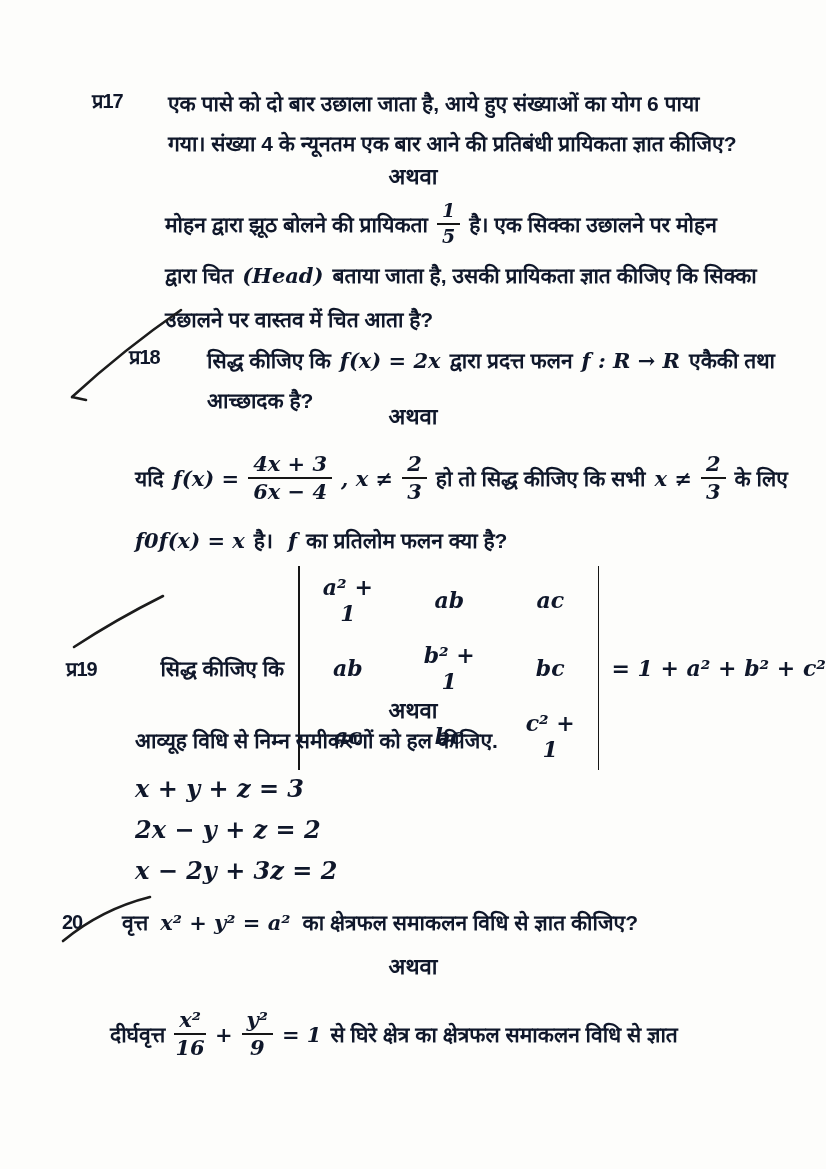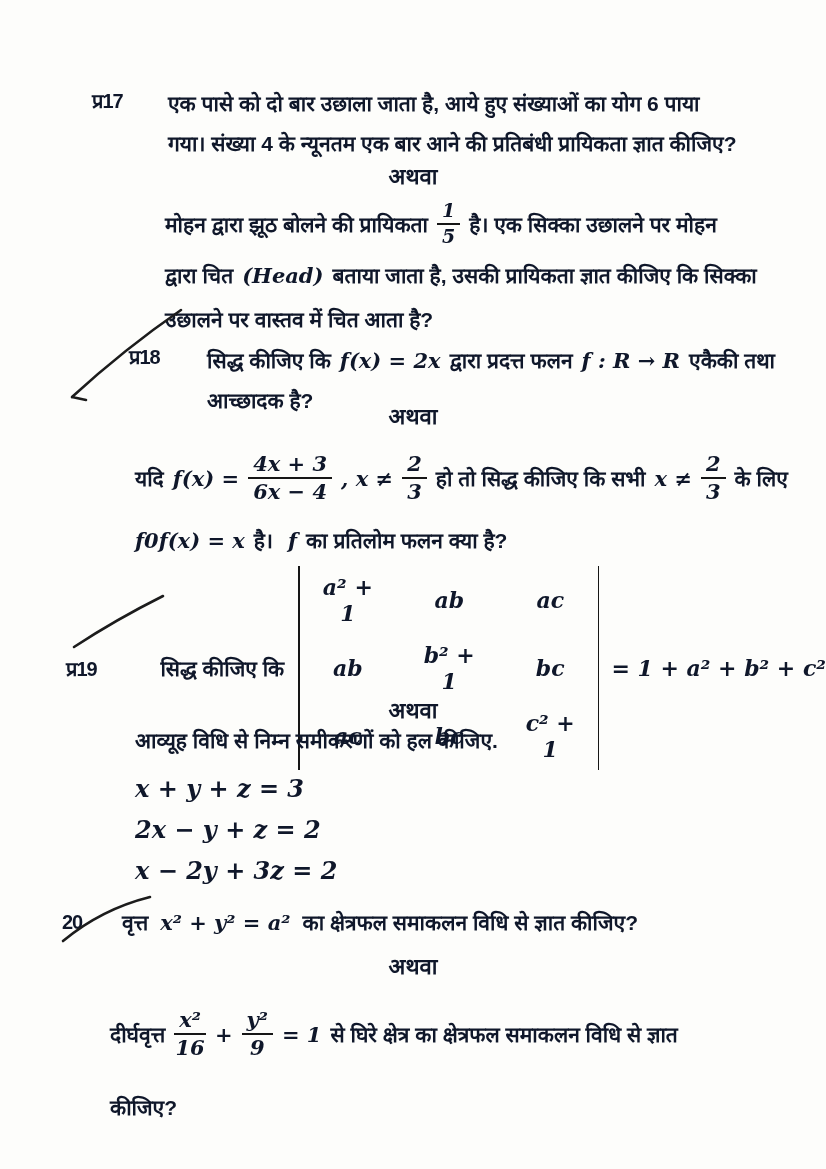--- a/index.html
+++ b/index.html
@@ -225,23 +225,20 @@
           <span class="fd">16</span>
         </span>
       <span class="m">+</span>
       <span class="frac">
           <span class="fn">y²</span>
           <span class="fd">9</span>
         </span>
       <span class="m">= 1</span>
       <span class="hn">से घिरे क्षेत्र का क्षेत्रफल समाकलन विधि से ज्ञात</span>
     </div>
-    <div class="line" style="height:46px;margin-top:12px;">
-      <span class="hn">कीजिए?</span>
-    </div>
   </div>
 
   <svg class="pen" width="826" height="1169" viewBox="0 0 826 1169">
     <path d="M181,310 C152,330 108,364 72,397 M72,397 l14,3" stroke="#1c1c1c" stroke-width="2.6" fill="none" stroke-linecap="round"></path>
     <path d="M163,596 C135,610 103,628 74,647" stroke="#1c1c1c" stroke-width="2.6" fill="none" stroke-linecap="round"></path>
     <path d="M150,897 C122,904 92,917 63,941" stroke="#1c1c1c" stroke-width="2.6" fill="none" stroke-linecap="round"></path>
   </svg>
 
 </div>
 

